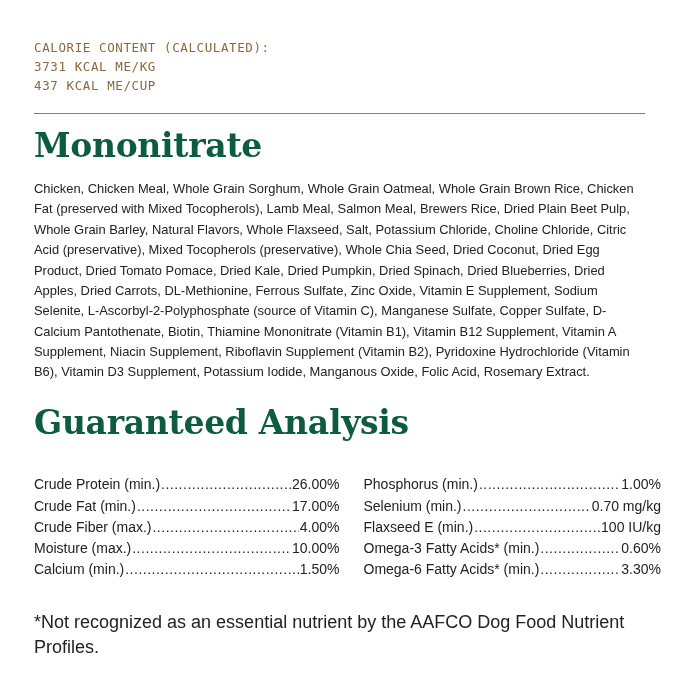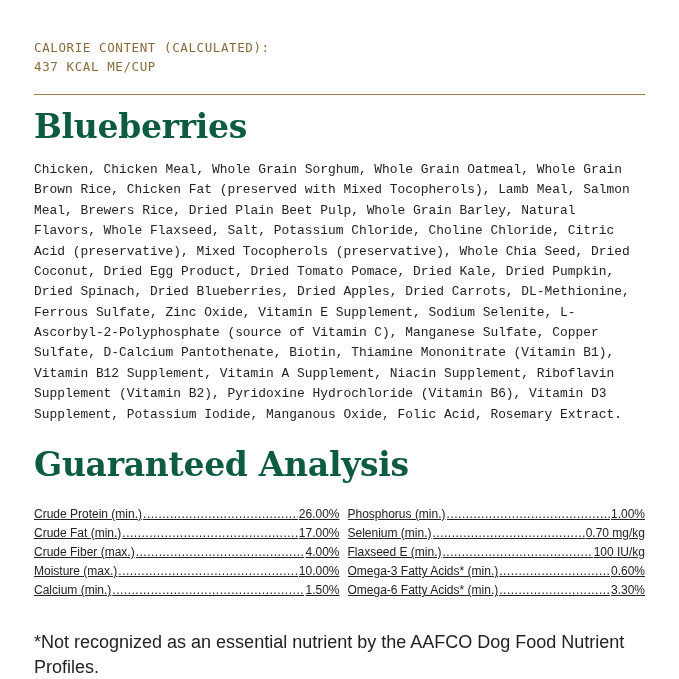--- a/index.html
+++ b/index.html
@@ -48,41 +48,39 @@
     font-family: "DejaVu Serif", "Liberation Serif", serif;
     font-weight: bold;
     color: #0d5c42;
     font-size: 33px;
     line-height: 1.12;
     letter-spacing: -0.3px;
     margin: 8px 0 14px 0;
   }
   .section-title.analysis {
     margin-top: 22px;
-    margin-bottom: 20px;
+    margin-bottom: 32px;
   }
 
   
   .ingredients-text {
     font-size: 12.9px;
     line-height: 1.58;
     color: #222222;
     text-align: left;
     margin: 0;
-    font-family: Liberation Mono, monospace;
   }
 
   
   .analysis-columns {
     display: flex;
-    gap: 0px;
-    font-size: 12px;
+    gap: 16px;
+    font-size: 14px;
     line-height: 1.0;
     color: #222222;
-    text-decoration: underline;
   }
   .analysis-col {
     width: 50%;
     box-sizing: border-box;
   }
   .analysis-col.right {
     padding-left: 8px;
   }
   .analysis-row {
     display: flex;
@@ -114,26 +112,27 @@
     line-height: 1.4;
   }
 </style>
 </head>
 <body>
 
 <div class="page">
 
   <div class="calorie-block">
     <div>CALORIE CONTENT (CALCULATED):</div>
+    <div>3731 KCAL ME/KG</div>
     <div>437 KCAL ME/CUP</div>
   </div>
 
   <hr class="rule">
 
-  <h1 class="section-title">Blueberries</h1>
+  <h1 class="section-title">Mononitrate</h1>
 
   <p class="ingredients-text">Chicken, Chicken Meal, Whole Grain Sorghum, Whole Grain Oatmeal, Whole Grain Brown Rice, Chicken Fat (preserved with Mixed Tocopherols), Lamb Meal, Salmon Meal, Brewers Rice, Dried Plain Beet Pulp, Whole Grain Barley, Natural Flavors, Whole Flaxseed, Salt, Potassium Chloride, Choline Chloride, Citric Acid (preservative), Mixed Tocopherols (preservative), Whole Chia Seed, Dried Coconut, Dried Egg Product, Dried Tomato Pomace, Dried Kale, Dried Pumpkin, Dried Spinach, Dried Blueberries, Dried Apples, Dried Carrots, DL-Methionine, Ferrous Sulfate, Zinc Oxide, Vitamin E Supplement, Sodium Selenite, L-Ascorbyl-2-Polyphosphate (source of Vitamin C), Manganese Sulfate, Copper Sulfate, D-Calcium Pantothenate, Biotin, Thiamine Mononitrate (Vitamin B1), Vitamin B12 Supplement, Vitamin A Supplement, Niacin Supplement, Riboflavin Supplement (Vitamin B2), Pyridoxine Hydrochloride (Vitamin B6), Vitamin D3 Supplement, Potassium Iodide, Manganous Oxide, Folic Acid, Rosemary Extract.</p>
 
   <h1 class="section-title analysis">Guaranteed Analysis</h1>
 
   <div class="analysis-columns">
     <div class="analysis-col left">
       <div class="analysis-row">
         <span class="label">Crude Protein (min.)</span>
         <span class="dots">............................................................................................</span>

